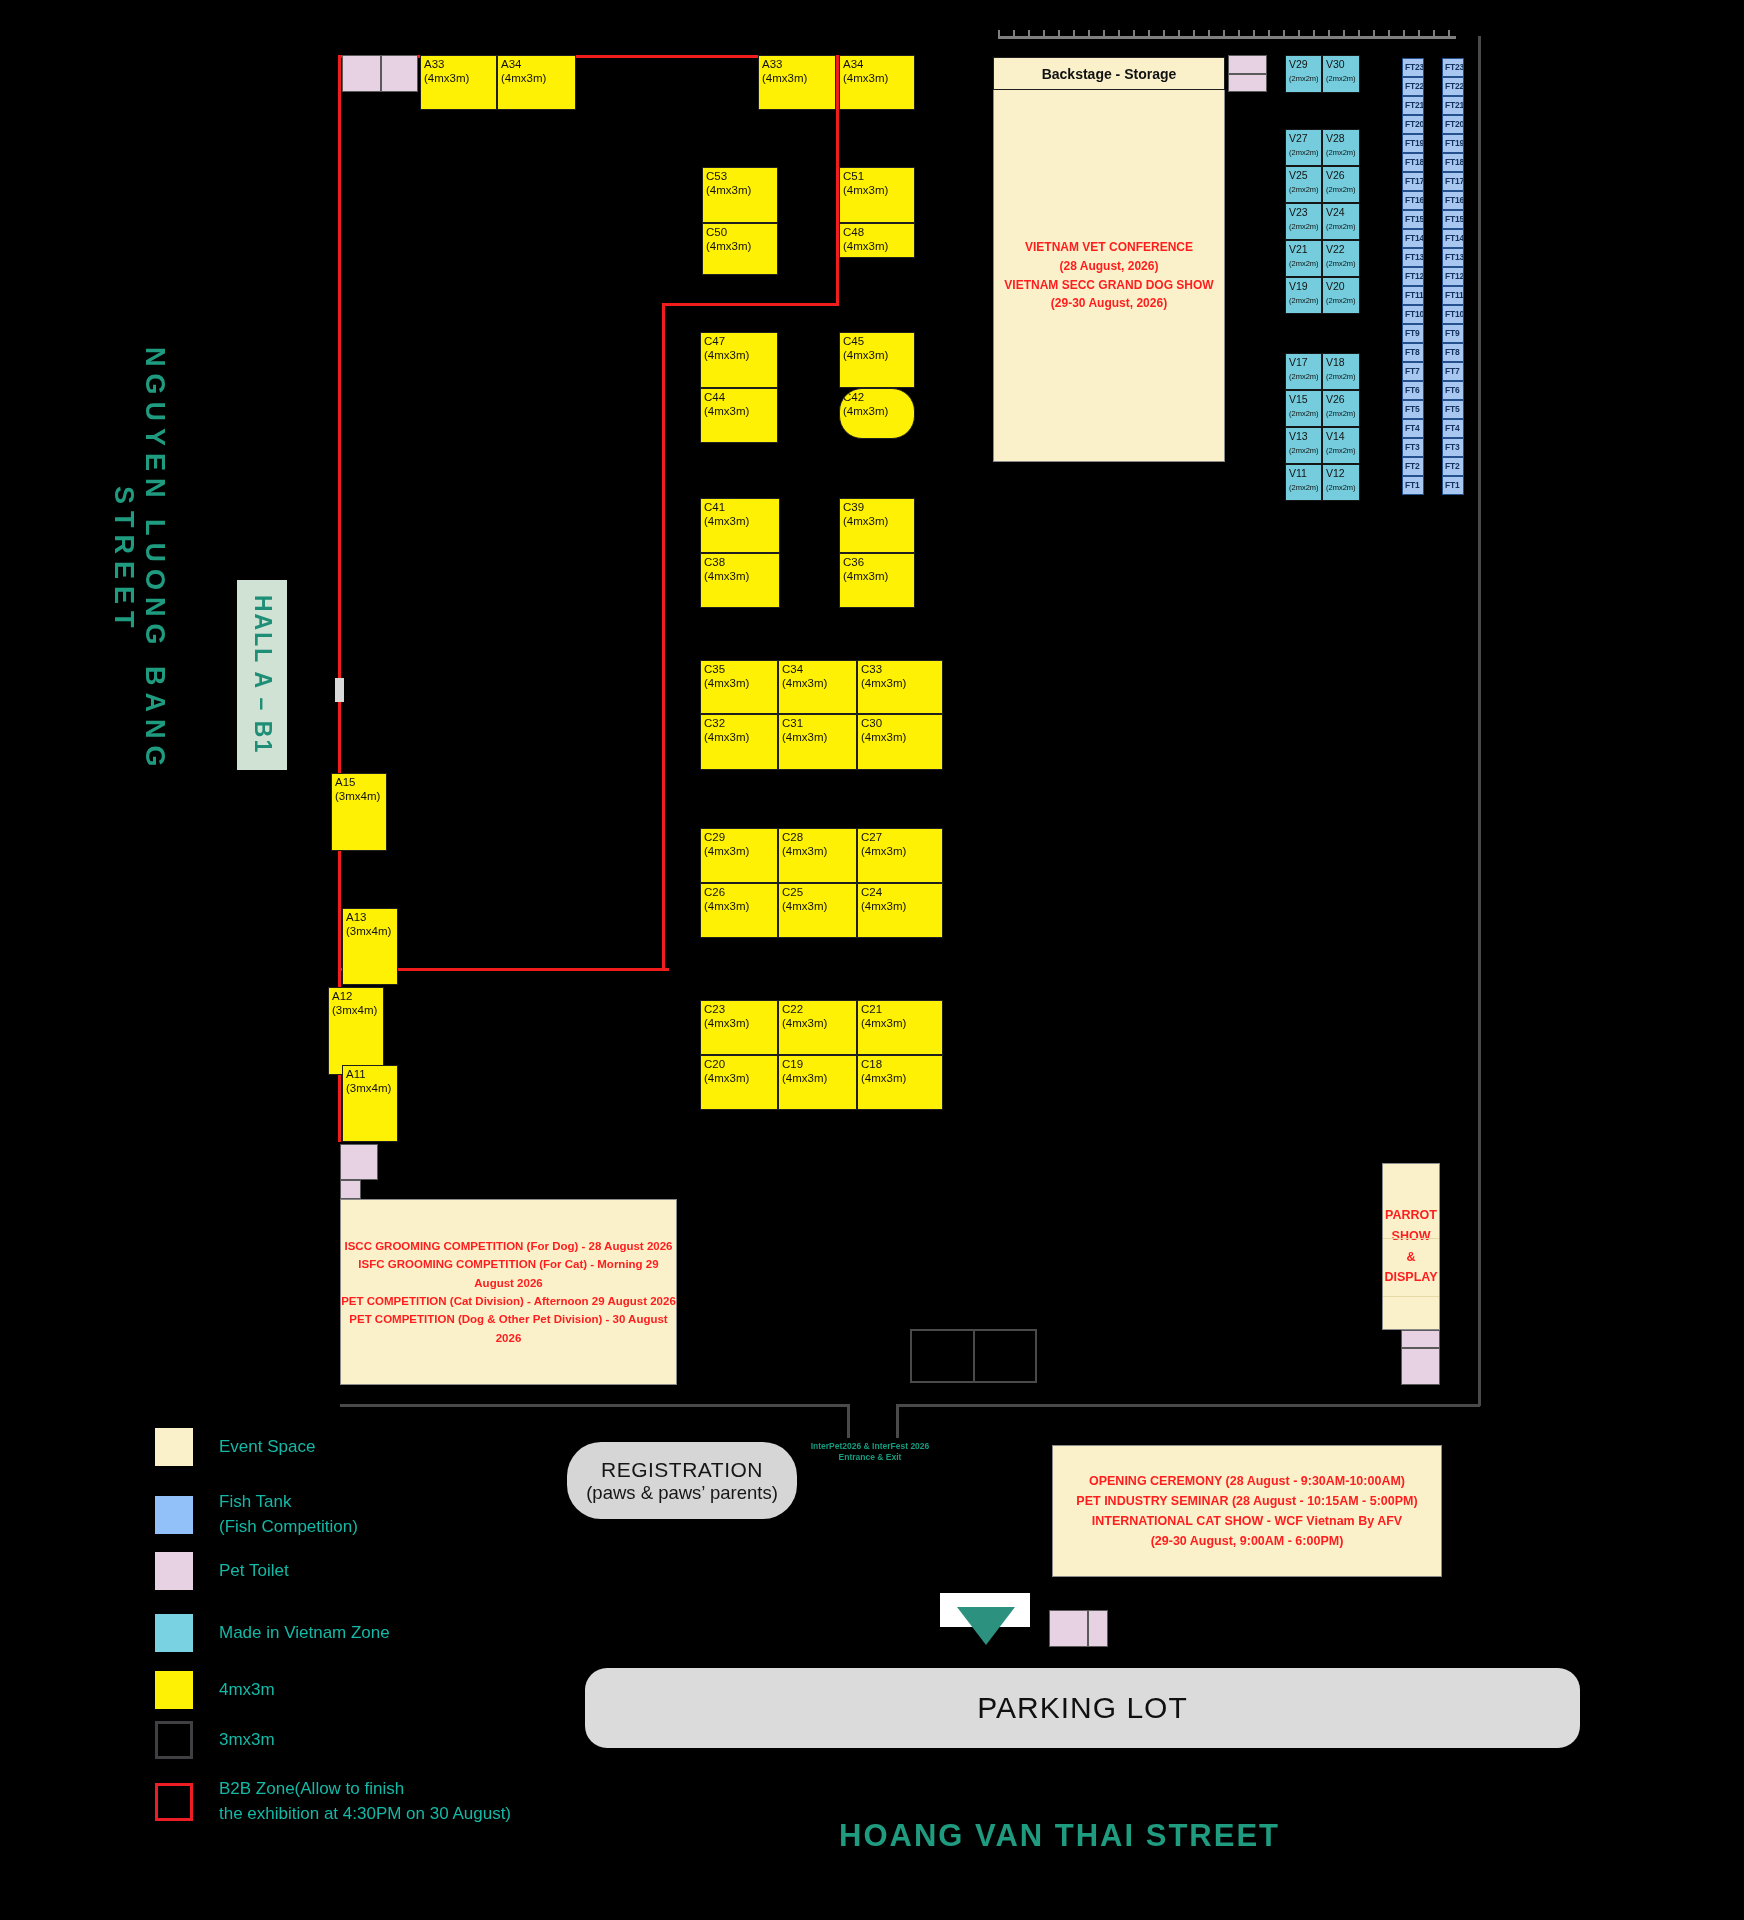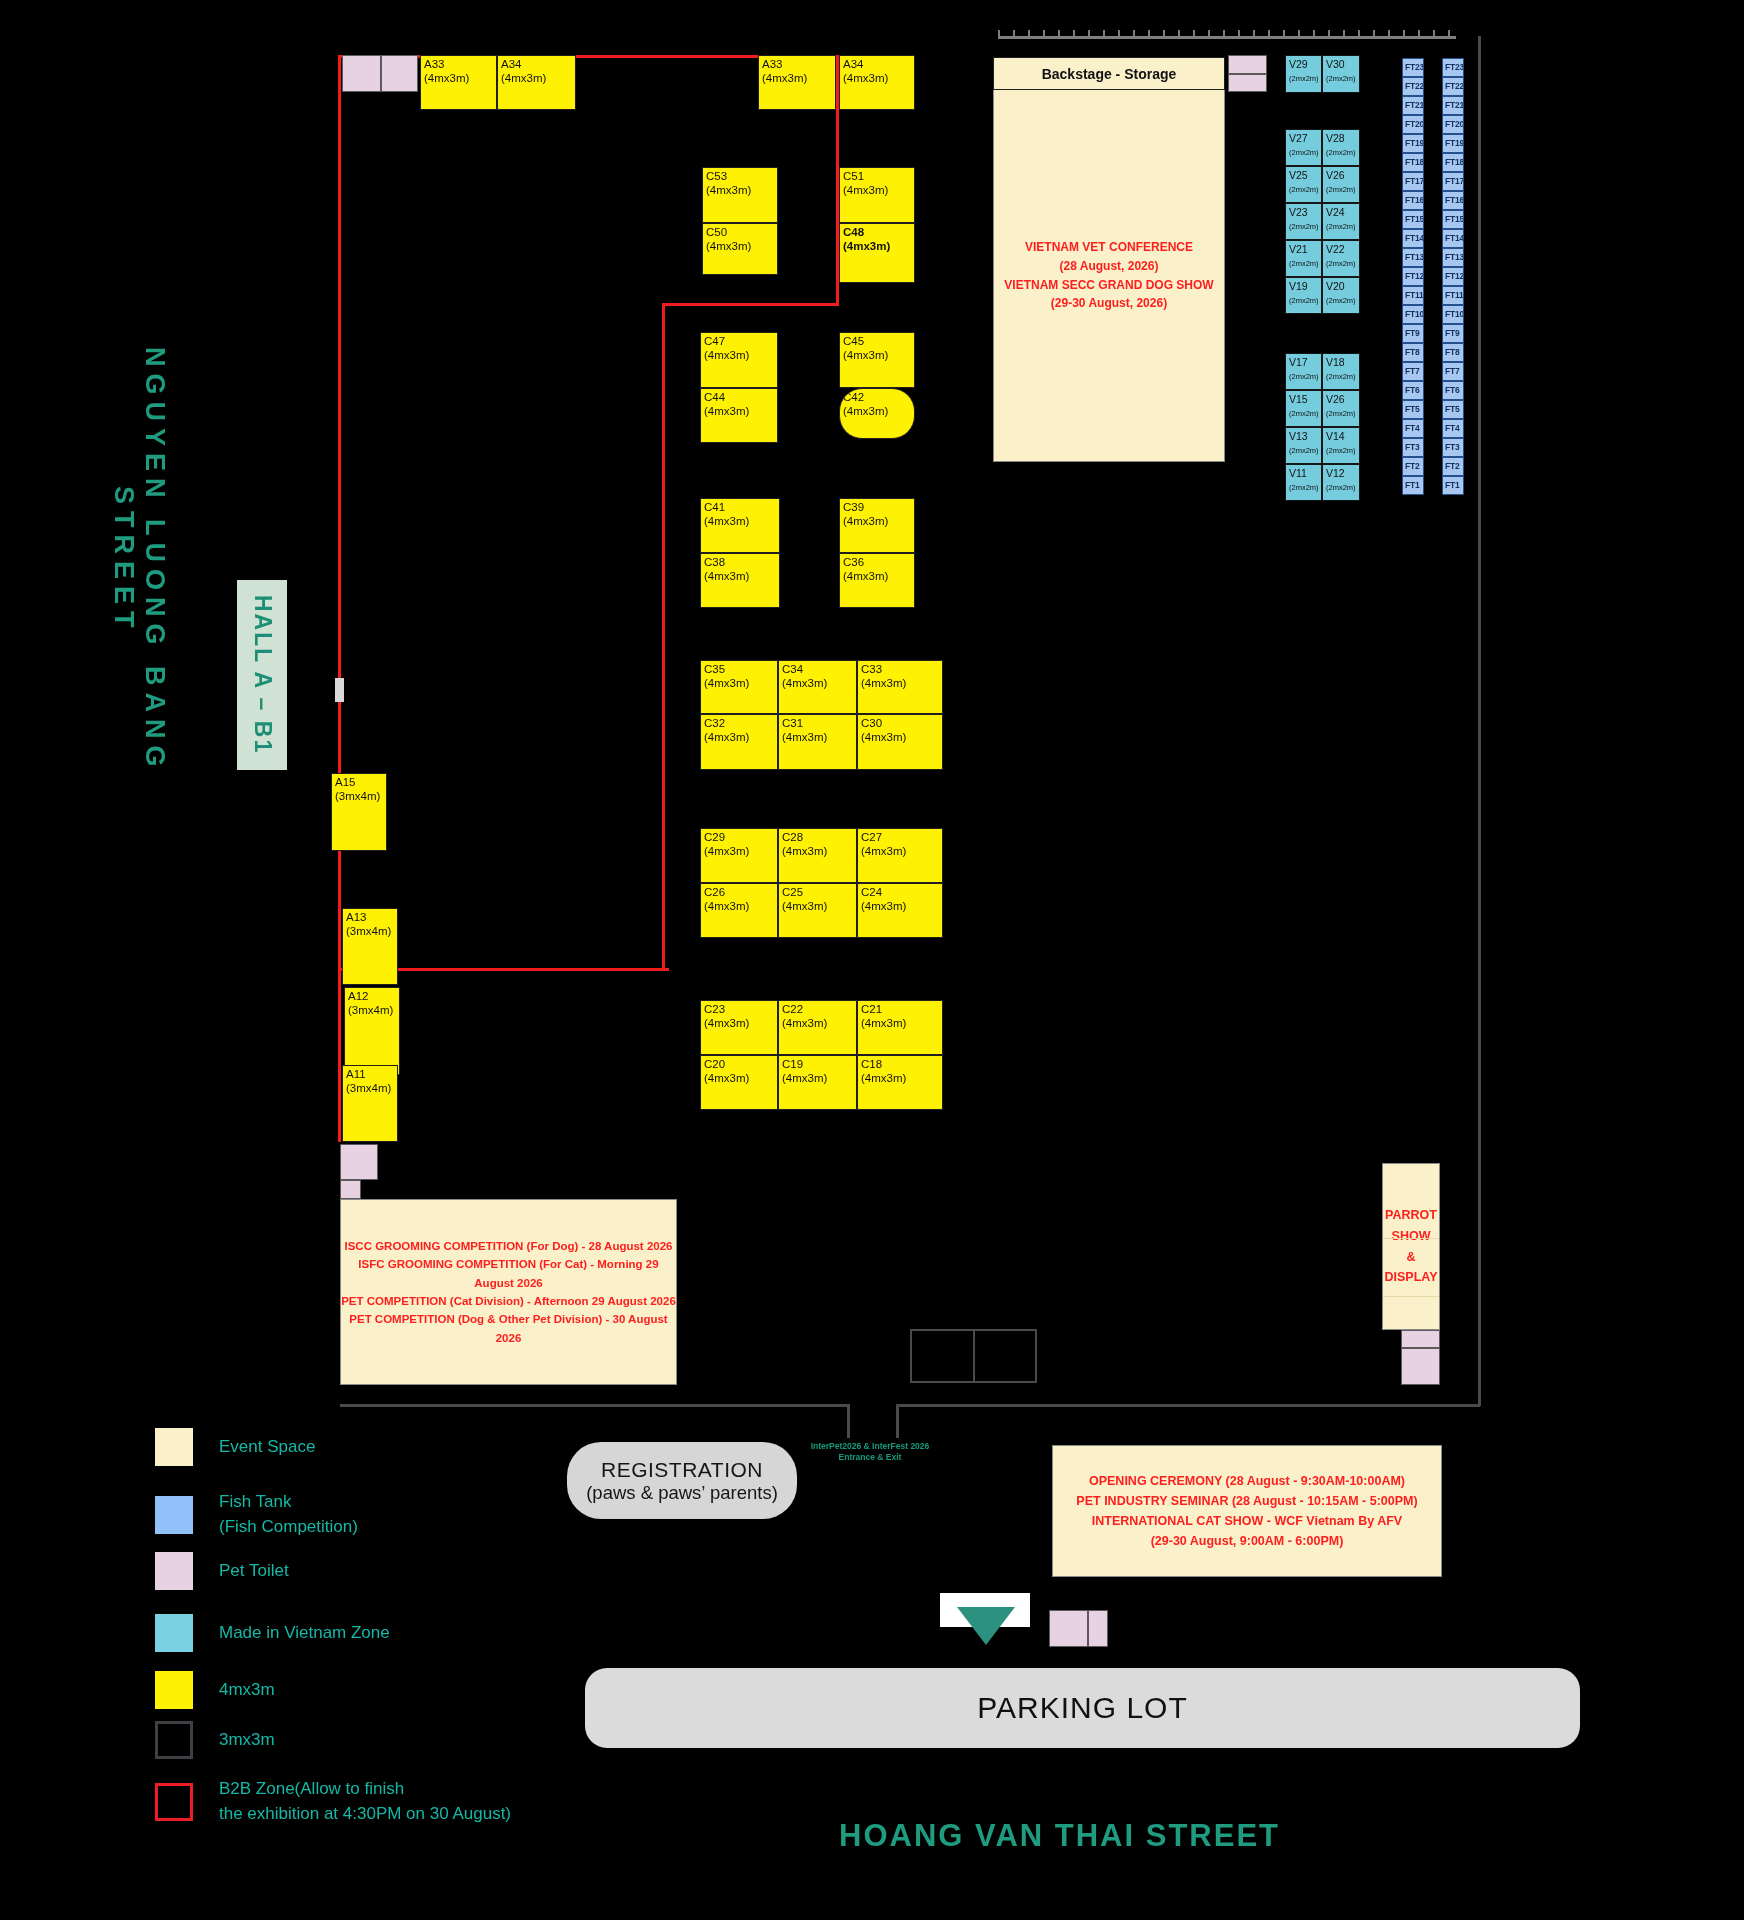--- a/index.html
+++ b/index.html
@@ -144,21 +144,21 @@
         <div class="bdim">(4mx3m)</div>
       </div>
       <div class="booth y" style="left: 702px; top: 223px; width: 76px; height: 52px; position: absolute;">
         <div class="bid">C50</div>
         <div class="bdim">(4mx3m)</div>
       </div>
       <div class="booth y" style="left: 839px; top: 167px; width: 76px; height: 56px; position: absolute;">
         <div class="bid">C51</div>
         <div class="bdim">(4mx3m)</div>
       </div>
-      <div class="booth y" style="left: 839px; top: 223px; width: 76px; height: 60px; position: absolute; font-weight: bold;">
+      <div class="booth y" style="left: 839px; top: 223px; width: 76px; height: 35px; position: absolute;">
         <div class="bid">C48</div>
         <div class="bdim">(4mx3m)</div>
       </div>
       <div class="booth y" style="left: 700px; top: 332px; width: 78px; height: 56px; position: absolute;">
         <div class="bid">C47</div>
         <div class="bdim">(4mx3m)</div>
       </div>
       <div class="booth y" style="left: 700px; top: 388px; width: 78px; height: 55px; position: absolute;">
         <div class="bid">C44</div>
         <div class="bdim">(4mx3m)</div>
@@ -260,21 +260,21 @@
         <div class="bdim">(4mx3m)</div>
       </div>
       <div class="booth y" style="left: 331px; top: 773px; width: 56px; height: 78px; position: absolute;">
         <div class="bid">A15</div>
         <div class="bdim">(3mx4m)</div>
       </div>
       <div class="booth y" style="left: 342px; top: 908px; width: 56px; height: 77px; position: absolute;">
         <div class="bid">A13</div>
         <div class="bdim">(3mx4m)</div>
       </div>
-      <div class="booth y" style="left: 344px; top: 987px; width: 56px; height: 88px; position: absolute;">
+      <div class="booth y" style="left: 328px; top: 987px; width: 56px; height: 88px; position: absolute;">
         <div class="bid">A12</div>
         <div class="bdim">(3mx4m)</div>
       </div>
       <div class="booth y" style="left: 342px; top: 1065px; width: 56px; height: 77px; position: absolute;">
         <div class="bid">A11</div>
         <div class="bdim">(3mx4m)</div>
       </div>
       <div class="booth v" style="left: 1285px; top: 55px; width: 37px; height: 38px; position: absolute;">
         <div class="bid">V29</div>
         <div class="bdim">(2mx2m)</div>

